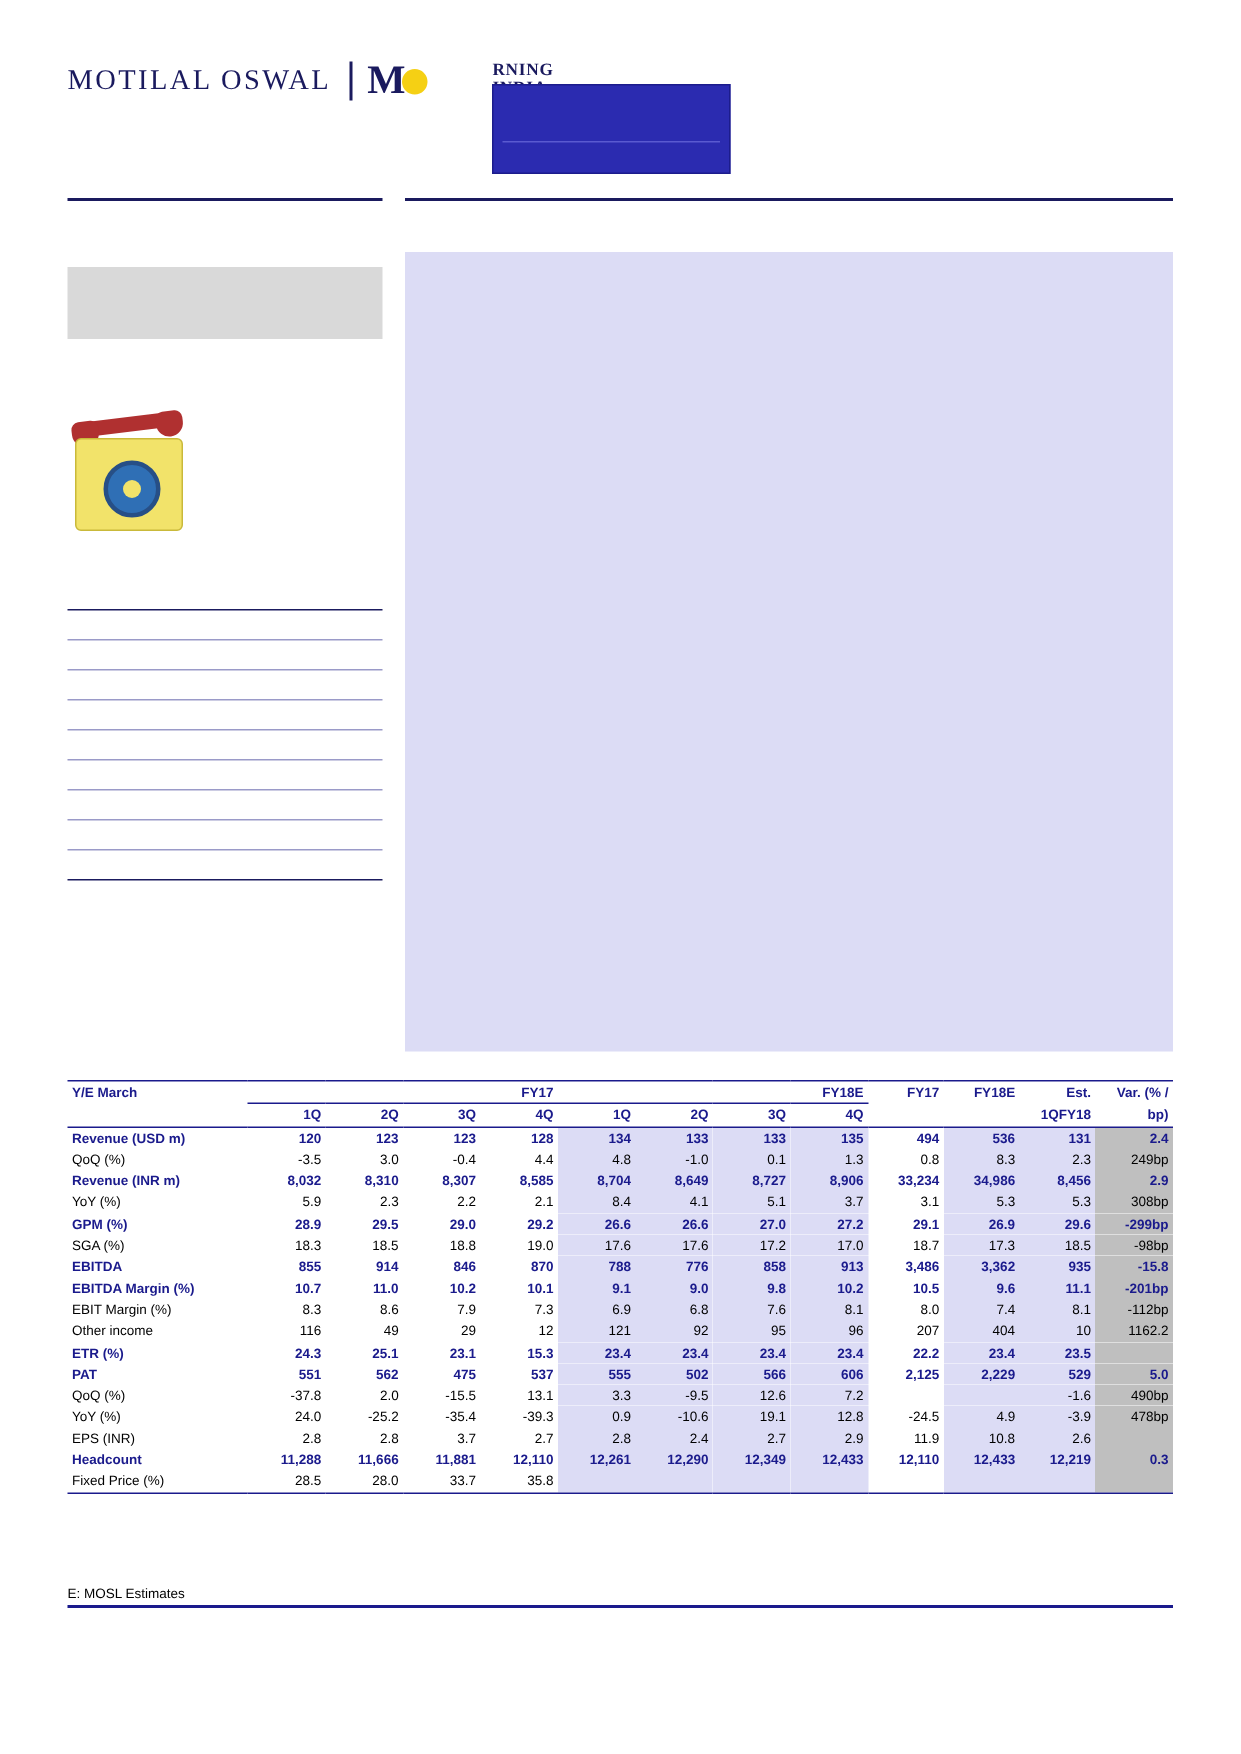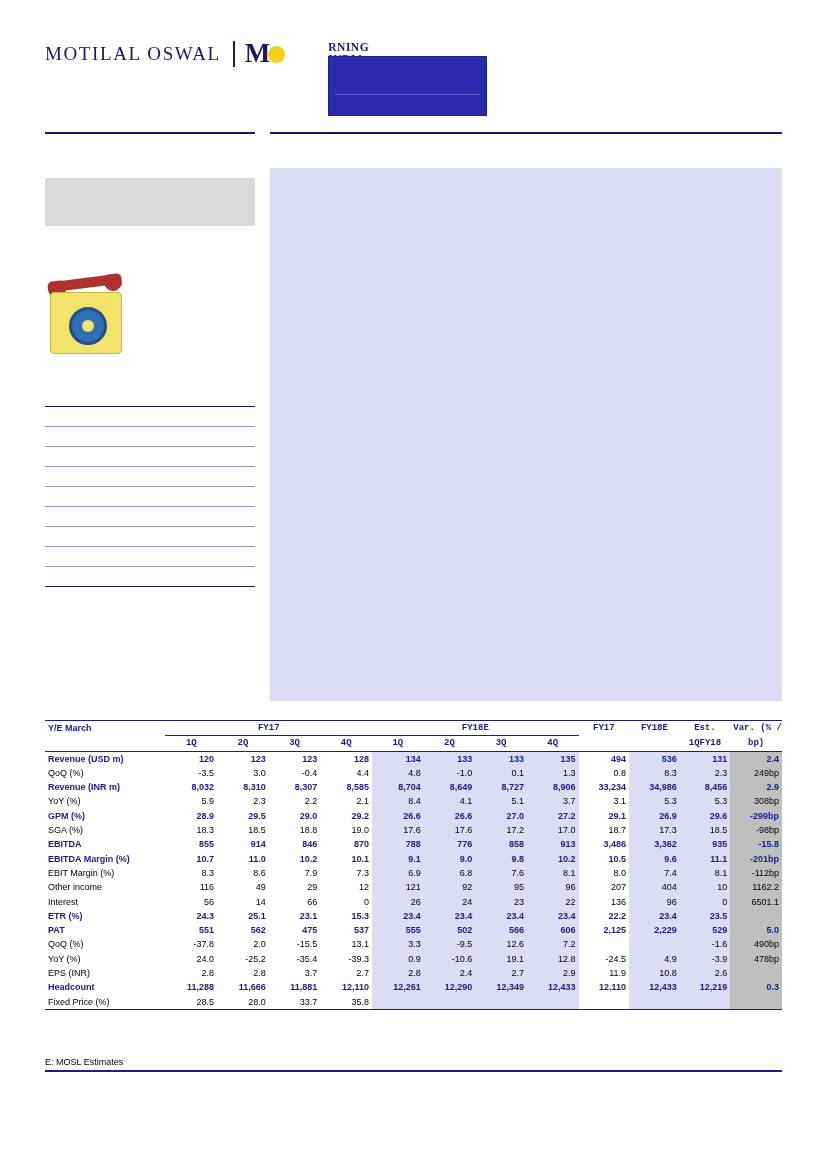--- a/index.html
+++ b/index.html
@@ -225,22 +225,21 @@
     white-space: nowrap;
     overflow: hidden;
   }
   .fin-table .lbl {
     text-align: left;
   }
   .fin-table .num {
     text-align: right;
   }
   .fin-table .ctr {
-    text-align: center;
-    font-family: Liberation Mono, monospace;
+    text-align: right;
   }
 
   
   col.c-label { width: 112px; }
   col.c-q     { width: 48px; }
   col.c-fy    { width: 47px; }
   col.c-est   { width: 47px; }
   col.c-var   { width: 48px; }
 
   
@@ -516,35 +515,20 @@
         <td class="num">12</td>
         <td class="num sh-blue">121</td>
         <td class="num sh-blue">92</td>
         <td class="num sh-blue">95</td>
         <td class="num sh-blue">96</td>
         <td class="num">207</td>
         <td class="num sh-blue">404</td>
         <td class="num sh-blue">10</td>
         <td class="num sh-grey">1162.2</td>
       </tr>
-      <tr class="rowplain">
-        <td class="lbl">Interest</td>
-        <td class="num">56</td>
-        <td class="num">14</td>
-        <td class="num">66</td>
-        <td class="num">0</td>
-        <td class="num sh-blue">26</td>
-        <td class="num sh-blue">24</td>
-        <td class="num sh-blue">23</td>
-        <td class="num sh-blue">22</td>
-        <td class="num">136</td>
-        <td class="num sh-blue">96</td>
-        <td class="num sh-blue">0</td>
-        <td class="num sh-grey">6501.1</td>
-      </tr>
       <tr class="rowbold">
         <td class="lbl">ETR (%)</td>
         <td class="num">24.3</td>
         <td class="num">25.1</td>
         <td class="num">23.1</td>
         <td class="num">15.3</td>
         <td class="num sh-blue">23.4</td>
         <td class="num sh-blue">23.4</td>
         <td class="num sh-blue">23.4</td>
         <td class="num sh-blue">23.4</td>

